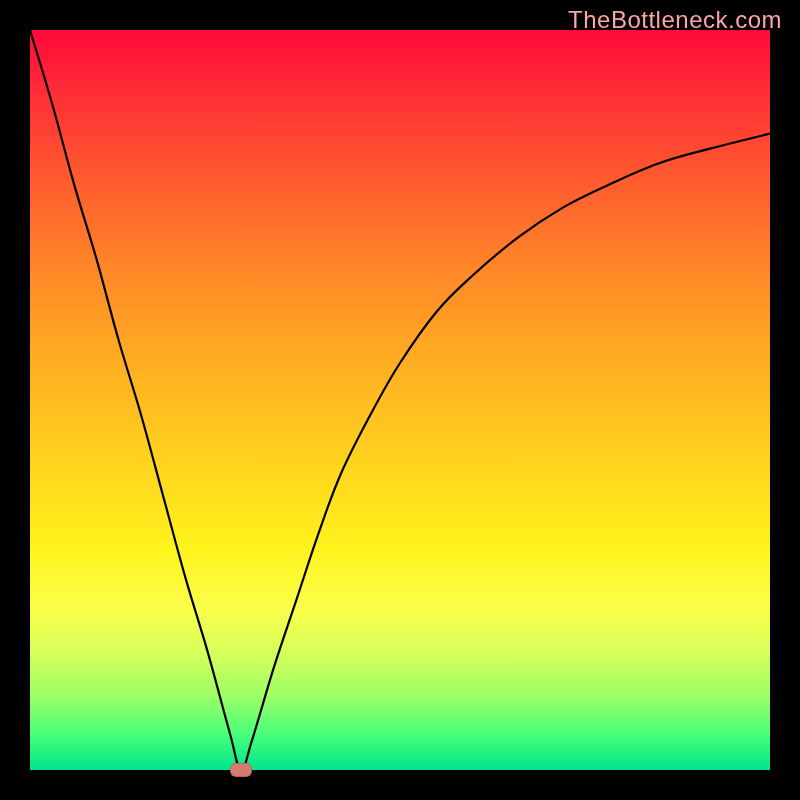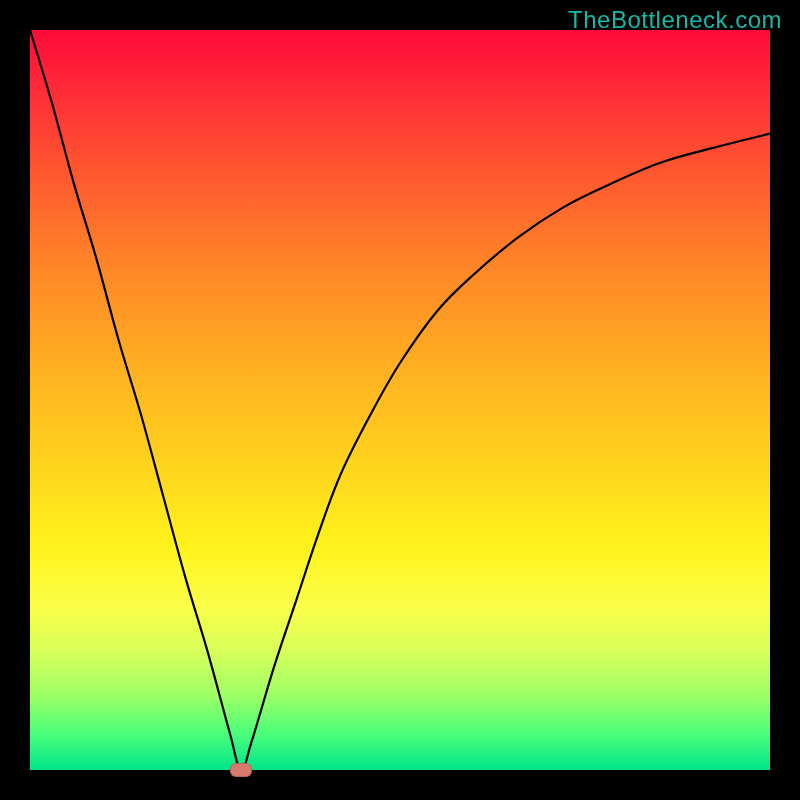--- a/index.html
+++ b/index.html
@@ -35,21 +35,21 @@
       #d8ff5a 84%,
       #9cff66 90%,
       #4dff7a 95%,
       #00e58a 100%
     );
   }
   .watermark {
     position: absolute;
     top: 6px;
     right: 18px;
-    color: #14b8a6;
+    color: #fca5a5;
     font-size: 24px;
     font-weight: 500;
     letter-spacing: 0.5px;
     user-select: none;
   }
   svg.curve {
     position: absolute;
     left: 0;
     top: 0;
     width: 740px;

